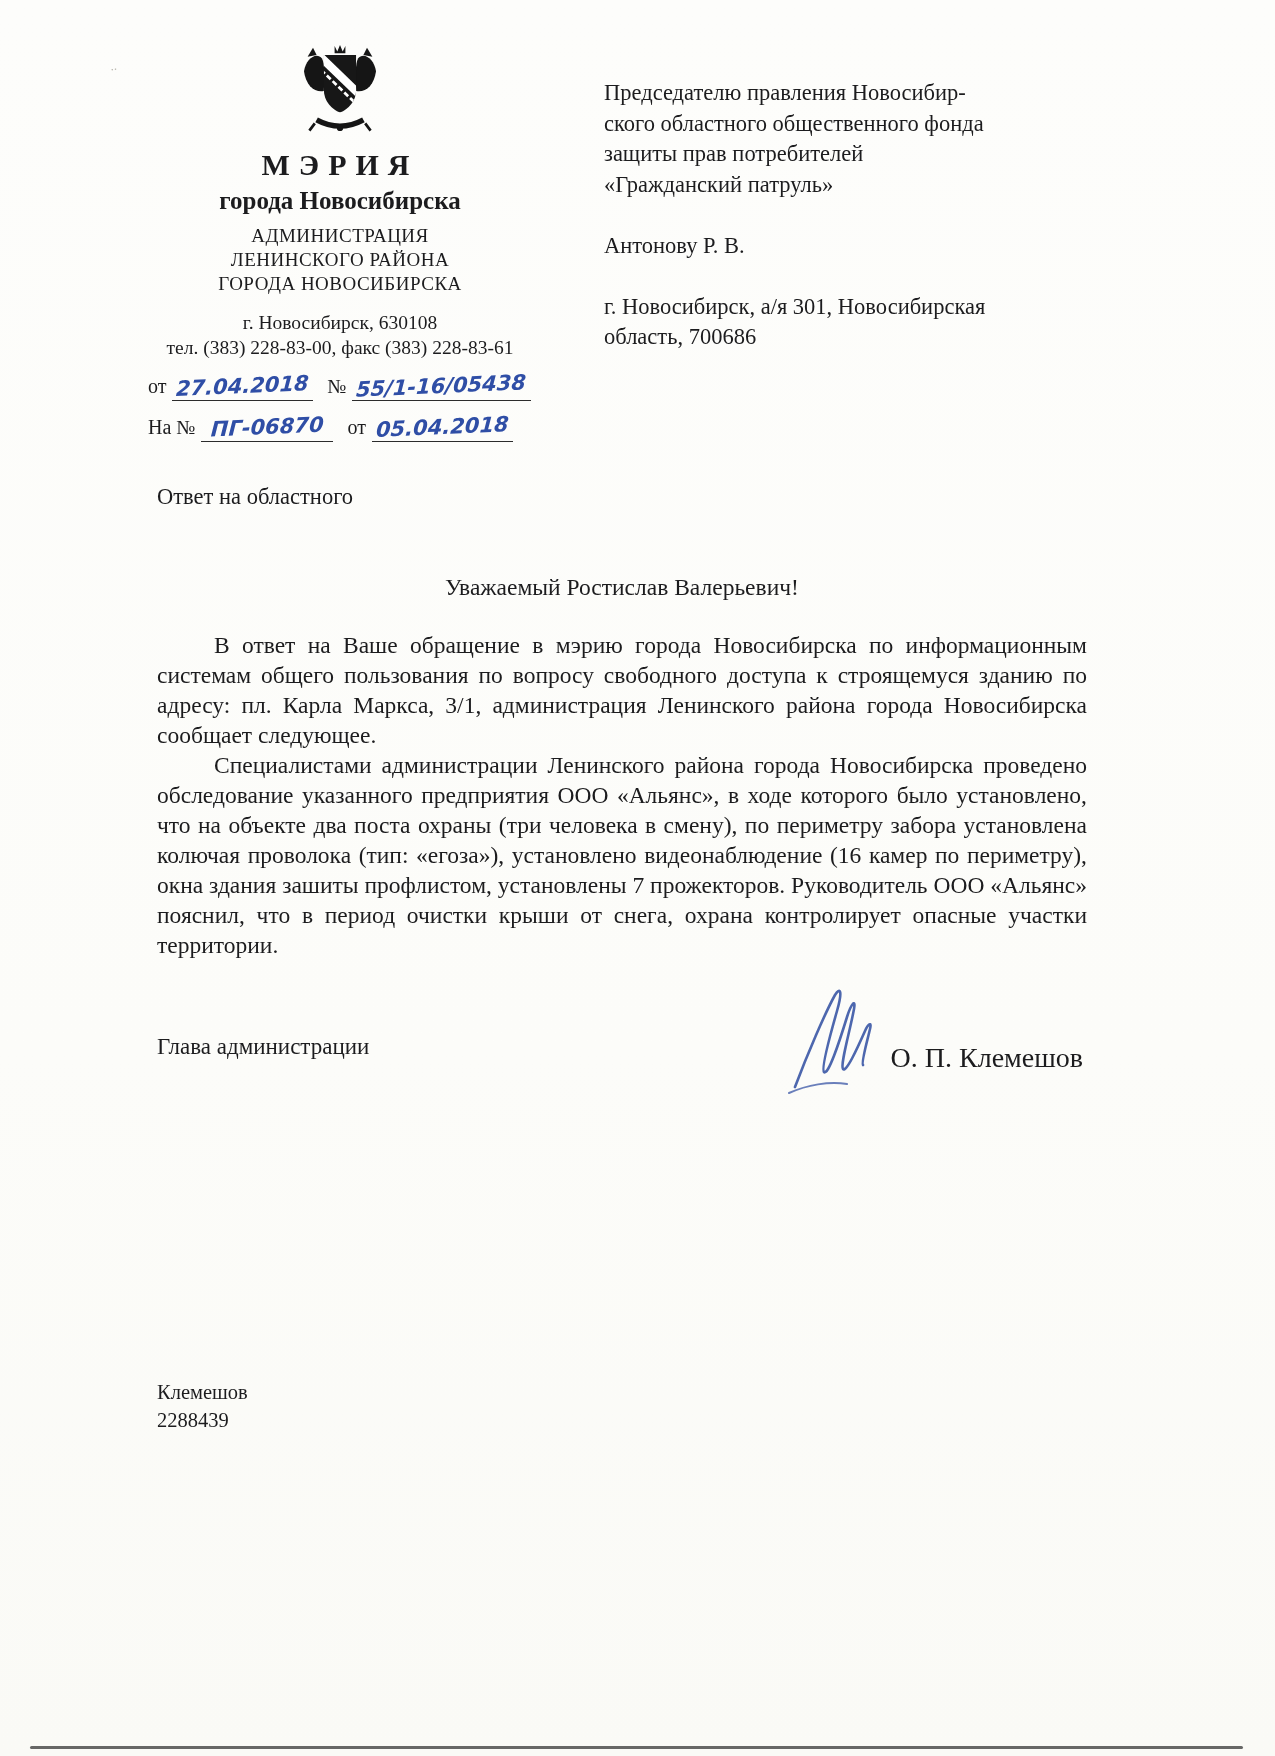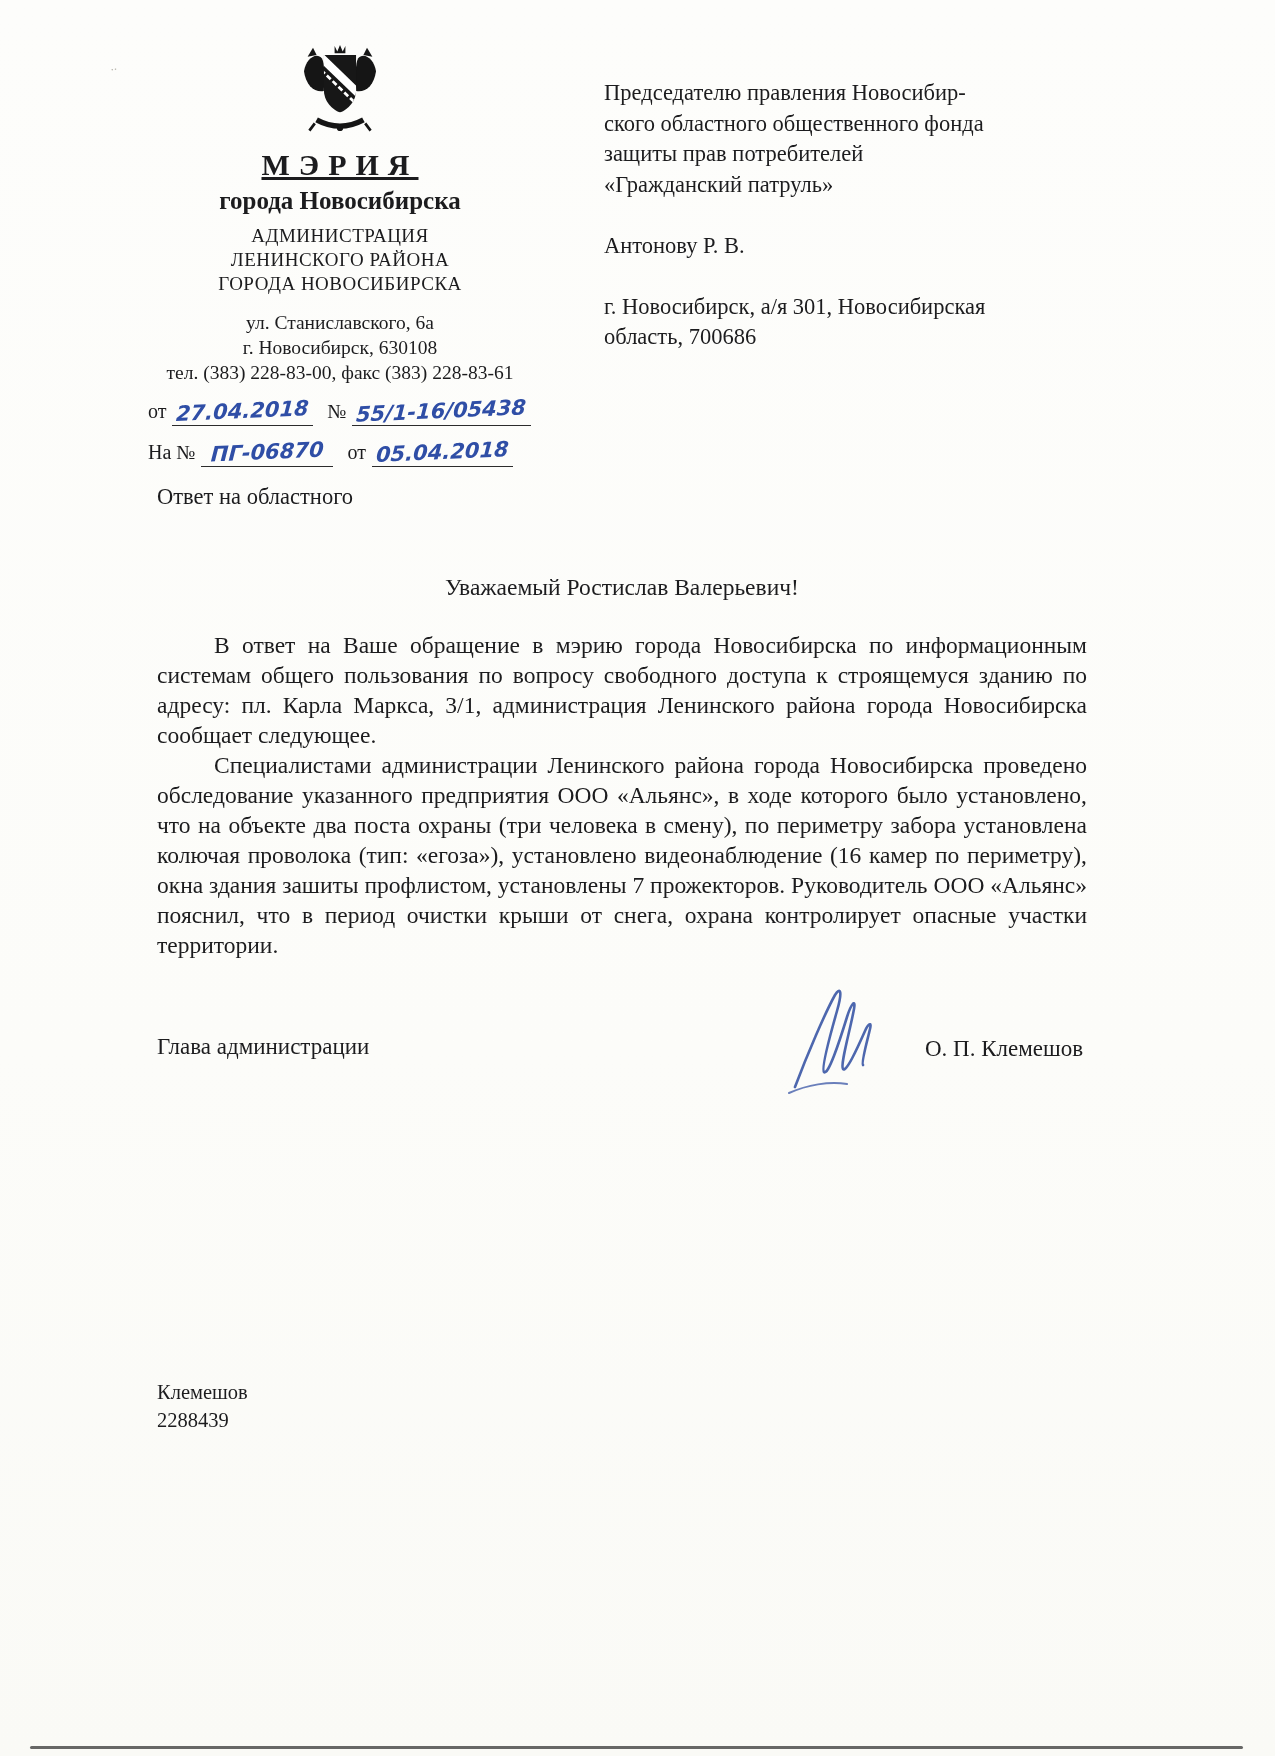--- a/index.html
+++ b/index.html
@@ -11,21 +11,21 @@
     background:linear-gradient(180deg,#fdfdfb 0%, #fcfcf9 60%, #fafaf6 100%);
     font-family:"Liberation Serif", serif;
     color:#1c1c1e;
     overflow:hidden;
     box-shadow:0 0 12px rgba(0,0,0,.35);
   }
 
   
   .letterhead { position:absolute; left:128px; top:40px; width:424px; text-align:center; }
   .emblem { width:90px; height:102px; margin:0 auto 6px auto; }
-  .org1 { font-size:30px; font-weight:bold; letter-spacing:9px; margin-top:4px;text-decoration:underline; }
+  .org1 { font-size:30px; font-weight:bold; letter-spacing:9px; margin-top:4px; }
   .org2 { font-size:25px; font-weight:bold; margin-top:5px; }
   .dept-block { margin-top:9px; }
   .dept { font-size:19px; letter-spacing:.5px; line-height:24px; }
   .addr-block { margin-top:14px; }
   .addr { font-size:19.5px; line-height:25px; }
 
   .ref-block { margin-top:14px; text-align:left; font-size:20px; padding-left:20px; }
   .ref-line { margin-top:14px; white-space:nowrap; }
   .ref-lbl { display:inline-block; margin-right:6px; }
   .blank { display:inline-block; border-bottom:1.6px solid #2c2c2c; text-align:center; padding:0 4px 2px 4px; margin-right:14px; }
@@ -47,21 +47,21 @@
 
   
   .subject { position:absolute; left:157px; top:484px; font-size:22.5px; }
   .salutation { position:absolute; left:157px; top:574px; width:930px; text-align:center; font-size:23.5px; }
   .body-text { position:absolute; left:157px; top:630px; width:930px; font-size:23.5px; line-height:30px; text-align:justify; }
   .body-text p { text-indent:57px; margin:0; }
 
   
   .sig-row { position:absolute; left:157px; top:1020px; width:930px; height:110px; }
   .sig-title { position:absolute; left:0; top:14px; font-size:23px; }
-  .sig-name { position:absolute; right:4px; top:16px; font-size:23px; }
+  .sig-name { position:absolute; right:4px; top:22px; font-size:28px; }
   .sig-scribble { position:absolute; right:190px; top:-35px; width:120px; height:120px; }
 
   
   .footer { position:absolute; left:157px; top:1378px; font-size:20.5px; line-height:28px; }
 
   
   .scan-edge { position:absolute; left:30px; right:32px; bottom:7px; height:3px; background:#4c4c4c; border-radius:2px; opacity:.85; }
   .scan-speck { position:absolute; left:110px; top:58px; color:#b9b6ae; font-size:13px; transform:rotate(-10deg); }
 </style>
 </head>
@@ -102,21 +102,20 @@
     <div class="org1">МЭРИЯ</div>
     <div class="org2">города Новосибирска</div>
 
     <div class="dept-block">
       <div class="dept">АДМИНИСТРАЦИЯ</div>
       <div class="dept">ЛЕНИНСКОГО РАЙОНА</div>
       <div class="dept">ГОРОДА НОВОСИБИРСКА</div>
     </div>
 
     <div class="addr-block">
-      <div class="addr">ул. Станиславского, 6а</div>
       <div class="addr">г. Новосибирск, 630108</div>
       <div class="addr">тел. (383) 228-83-00, факс (383) 228-83-61</div>
     </div>
 
     <div class="ref-block">
       <div class="ref-line">
         <span class="ref-lbl">от</span><span class="blank w-date"><span class="hw">27.04.2018</span></span><span class="ref-lbl">№</span><span class="blank w-num"><span class="hw">55/1-16/05438</span></span>
       </div>
       <div class="ref-line">
         <span class="ref-lbl">На №</span><span class="blank w-ref"><span class="hw">ПГ-06870</span></span><span class="ref-lbl">от</span><span class="blank w-date"><span class="hw">05.04.2018</span></span>

